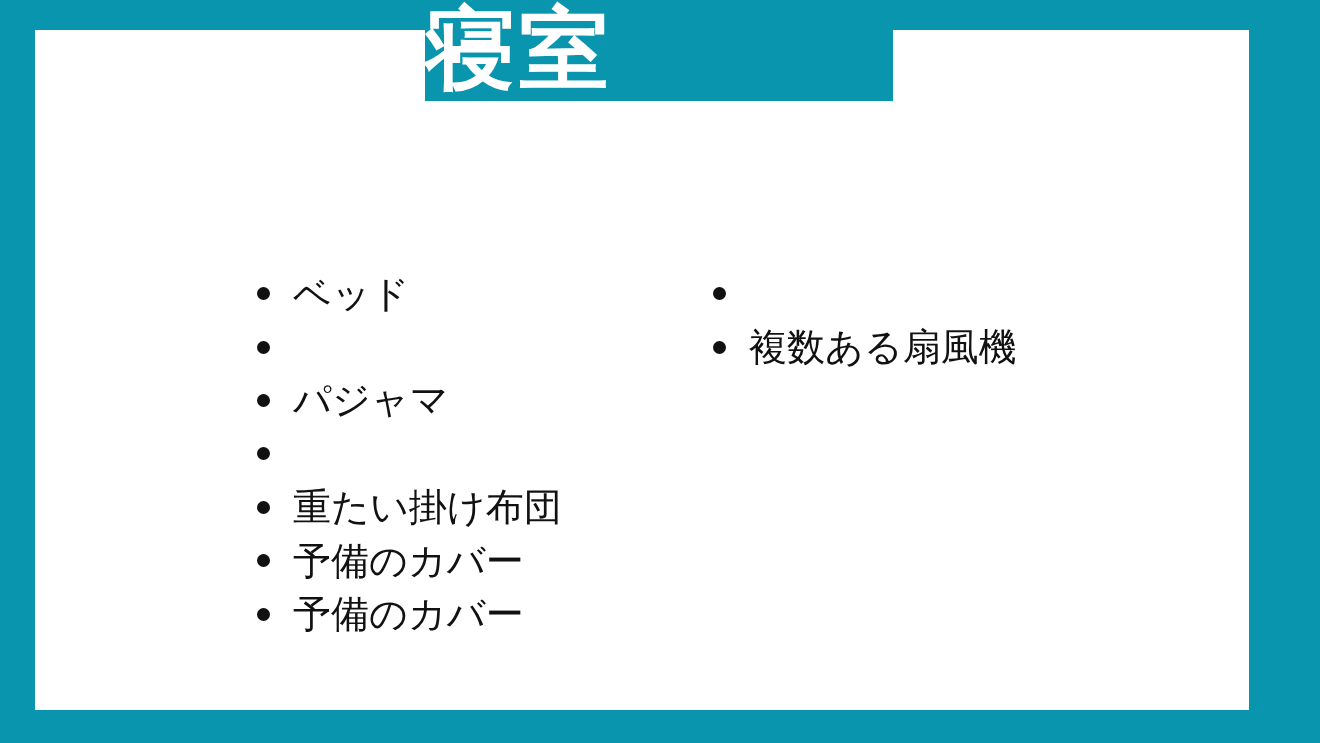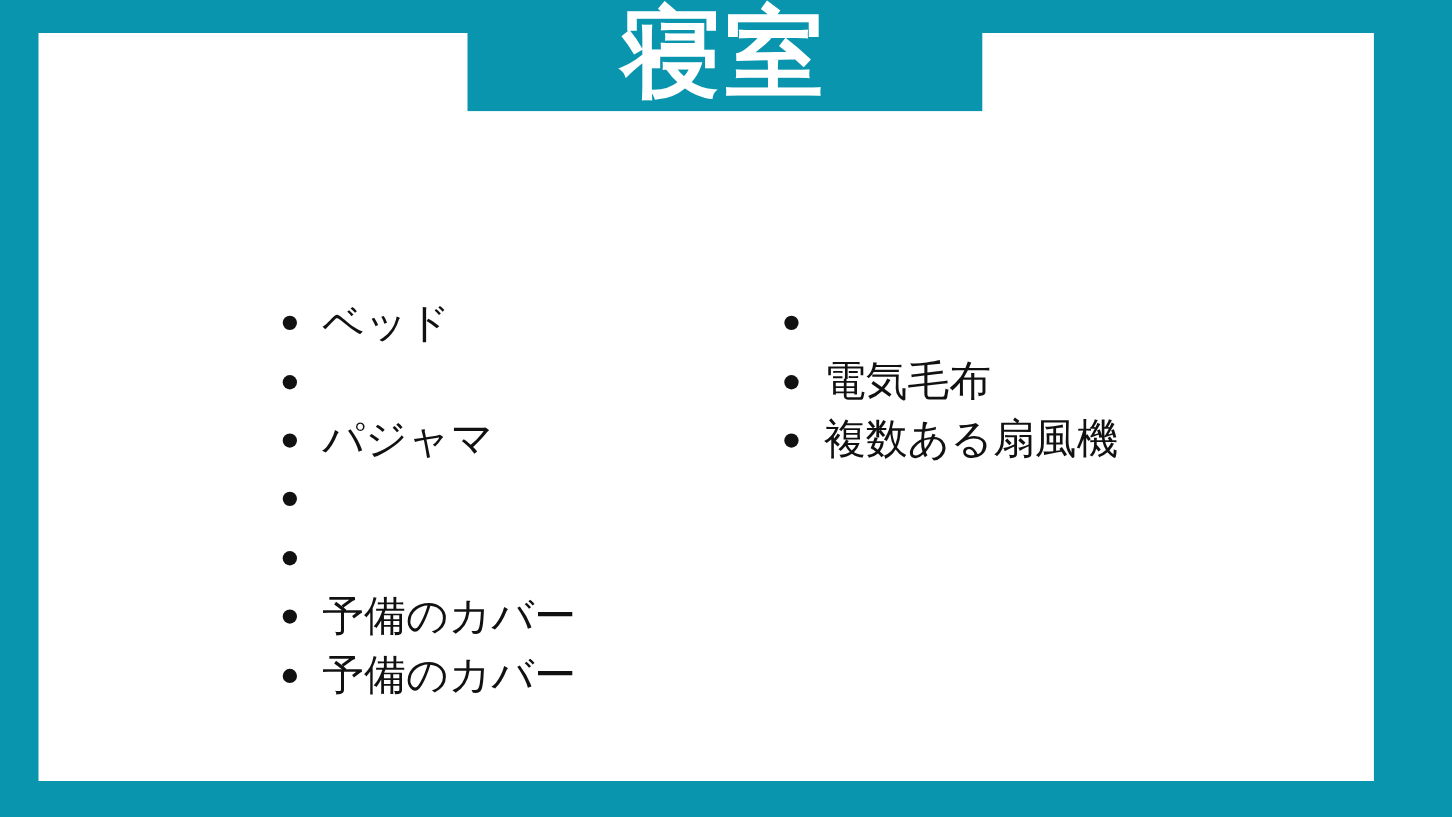--- a/index.html
+++ b/index.html
@@ -22,21 +22,20 @@
     width:1214px; height:680px;
     background:var(--paper);
   }
   .title-tab{
     position:absolute;
     left:425px; top:0;
     width:468px; height:101px;
     background:var(--teal);
     display:flex;
     align-items:center;
-    justify-content:center;
   }
   .title-text{
     color:var(--title-ink);
     font-size:90px;
     font-weight:bold;
     letter-spacing:4px;
     line-height:1;
     padding-bottom:4px;
     white-space:nowrap;
   }
@@ -82,41 +81,38 @@
     </div>
     <div class="list-item">
       <span class="bullet"></span>
       <span class="item-text">パジャマ</span>
     </div>
     <div class="list-item">
       <span class="bullet"></span>
     </div>
     <div class="list-item">
       <span class="bullet"></span>
+      <span class="item-text">重たい掛け布団</span>
     </div>
     <div class="list-item">
       <span class="bullet"></span>
       <span class="item-text">予備のカバー</span>
     </div>
     <div class="list-item">
       <span class="bullet"></span>
       <span class="item-text">予備のカバー</span>
     </div>
   </div>
 
   <div class="list-col right">
     <div class="list-item">
       <span class="bullet"></span>
     </div>
     <div class="list-item">
       <span class="bullet"></span>
-      <span class="item-text">電気毛布</span>
-    </div>
-    <div class="list-item">
-      <span class="bullet"></span>
       <span class="item-text">複数ある扇風機</span>
     </div>
   </div>
 
 </div>
 
 <div class="title-tab">
   <div class="title-text">寝室</div>
 </div>
 

